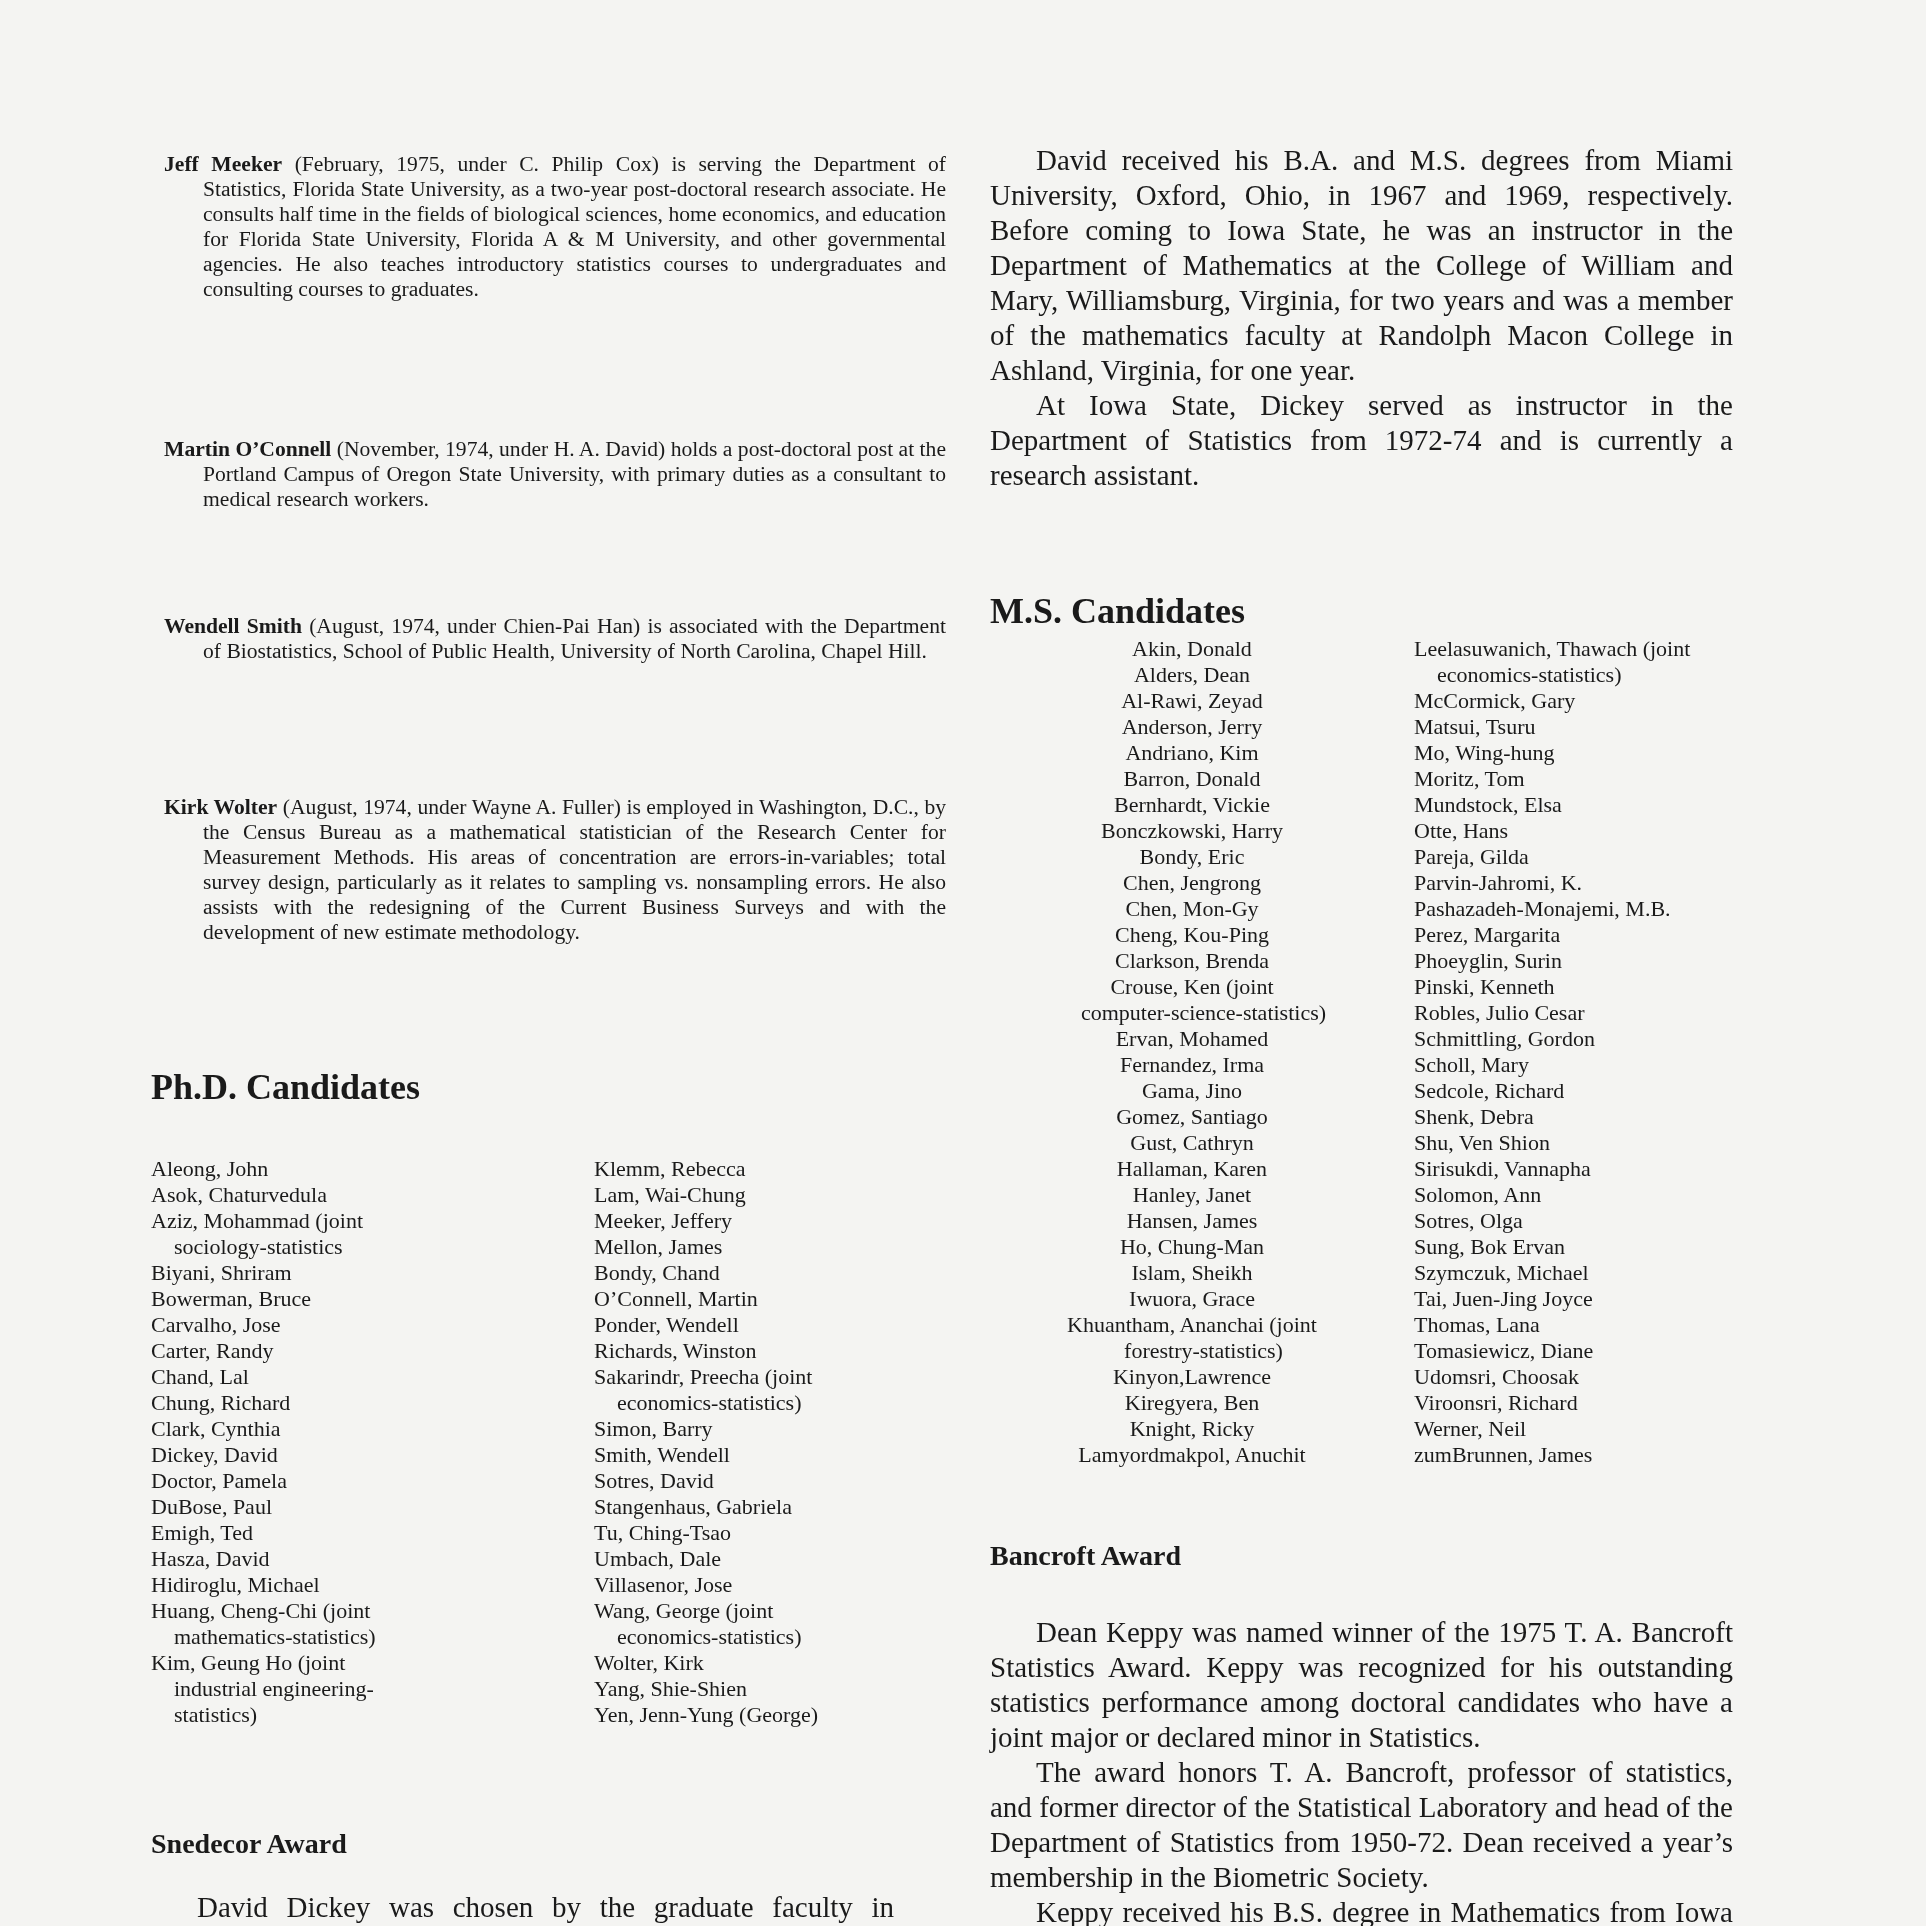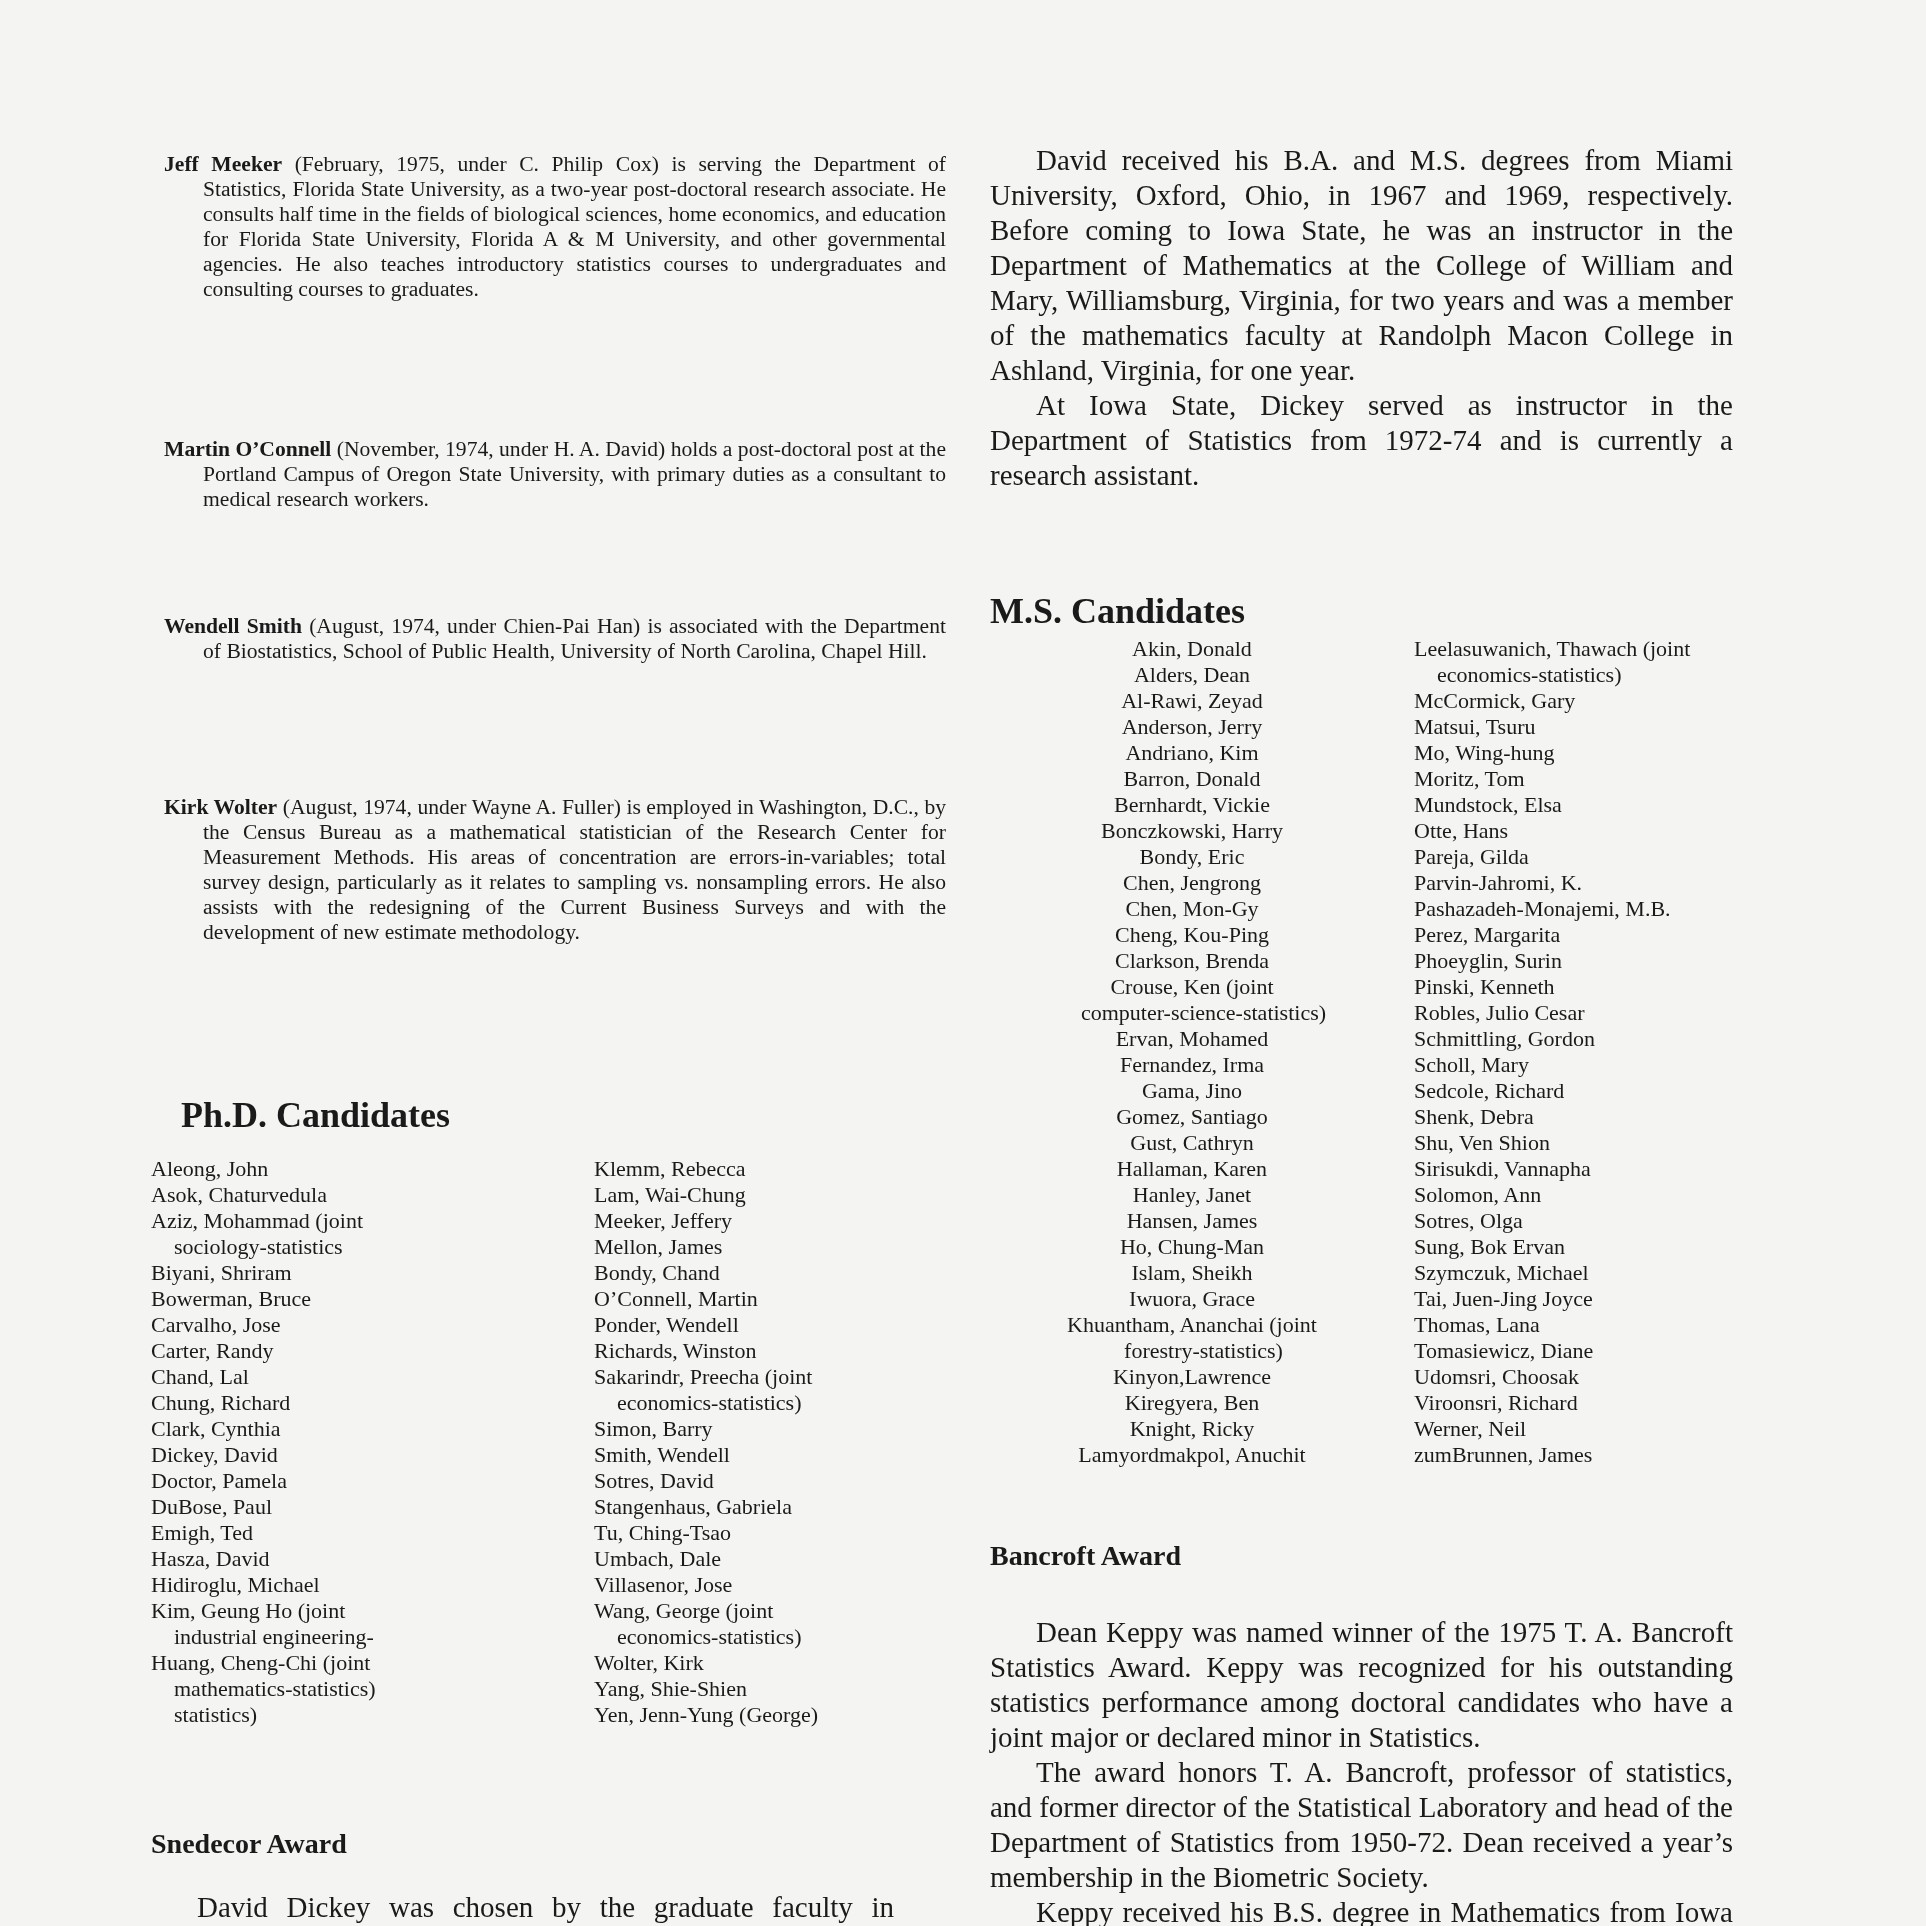--- a/index.html
+++ b/index.html
@@ -47,41 +47,41 @@
 <div class="col-left">
 
   <p class="bio bio-jeff"><span class="name">Jeff Meeker</span><span> (February, 1975, under C. Philip Cox) is serving the Department of Statistics, Florida State University, as a two-year post-doctoral research associate. He consults half time in the fields of biological sciences, home economics, and education for Florida State University, Florida A &amp; M University, and other governmental agencies. He also teaches introductory statistics courses to undergraduates and consulting courses to graduates.</span></p>
 
   <p class="bio bio-martin"><span class="name">Martin O’Connell</span><span> (November, 1974, under H. A. David) holds a post-doctoral post at the Portland Campus of Oregon State University, with primary duties as a consultant to medical research workers.</span></p>
 
   <p class="bio bio-wendell"><span class="name">Wendell Smith</span><span> (August, 1974, under Chien-Pai Han) is associated with the Department of Biostatistics, School of Public Health, University of North Carolina, Chapel Hill.</span></p>
 
   <p class="bio bio-kirk"><span class="name">Kirk Wolter</span><span> (August, 1974, under Wayne A. Fuller) is employed in Washington, D.C., by the Census Bureau as a mathematical statistician of the Research Center for Measurement Methods. His areas of concentration are errors-in-variables; total survey design, particularly as it relates to sampling vs. nonsampling errors. He also assists with the redesigning of the Current Business Surveys and with the development of new estimate methodology.</span></p>
 
-  <h2 class="section-title" style="left:0; top:959px;margin-left:30px;">Ph.D. Candidates</h2>
+  <h2 class="section-title" style="left:0; top:931px;">Ph.D. Candidates</h2>
 
   <ul class="names-list" id="phd-col1" style="left:0; top:1017px; width:424px;">
       <li><span>Aleong, John</span></li>
       <li><span>Asok, Chaturvedula</span></li>
       <li><span>Aziz, Mohammad (joint</span><span class="cont">sociology-statistics</span></li>
       <li><span>Biyani, Shriram</span></li>
       <li><span>Bowerman, Bruce</span></li>
       <li><span>Carvalho, Jose</span></li>
       <li><span>Carter, Randy</span></li>
       <li><span>Chand, Lal</span></li>
       <li><span>Chung, Richard</span></li>
       <li><span>Clark, Cynthia</span></li>
       <li><span>Dickey, David</span></li>
       <li><span>Doctor, Pamela</span></li>
       <li><span>DuBose, Paul</span></li>
       <li><span>Emigh, Ted</span></li>
       <li><span>Hasza, David</span></li>
       <li><span>Hidiroglu, Michael</span></li>
+      <li><span>Huang, Cheng-Chi (joint</span><span class="cont">mathematics-statistics)</span></li>
       <li><span>Kim, Geung Ho (joint</span><span class="cont">industrial engineering-</span></li>
-      <li><span>Huang, Cheng-Chi (joint</span><span class="cont">mathematics-statistics)</span></li>
       <li>
         <span class="cont">statistics)</span>
       </li>
     </ul>
   <ul class="names-list" id="phd-col2" style="left:443px; top:1017px; width:308px;">
       <li><span>Klemm, Rebecca</span></li>
       <li><span>Lam, Wai-Chung</span></li>
       <li><span>Meeker, Jeffery</span></li>
       <li><span>Mellon, James</span></li>
       <li><span>Bondy, Chand</span></li>

